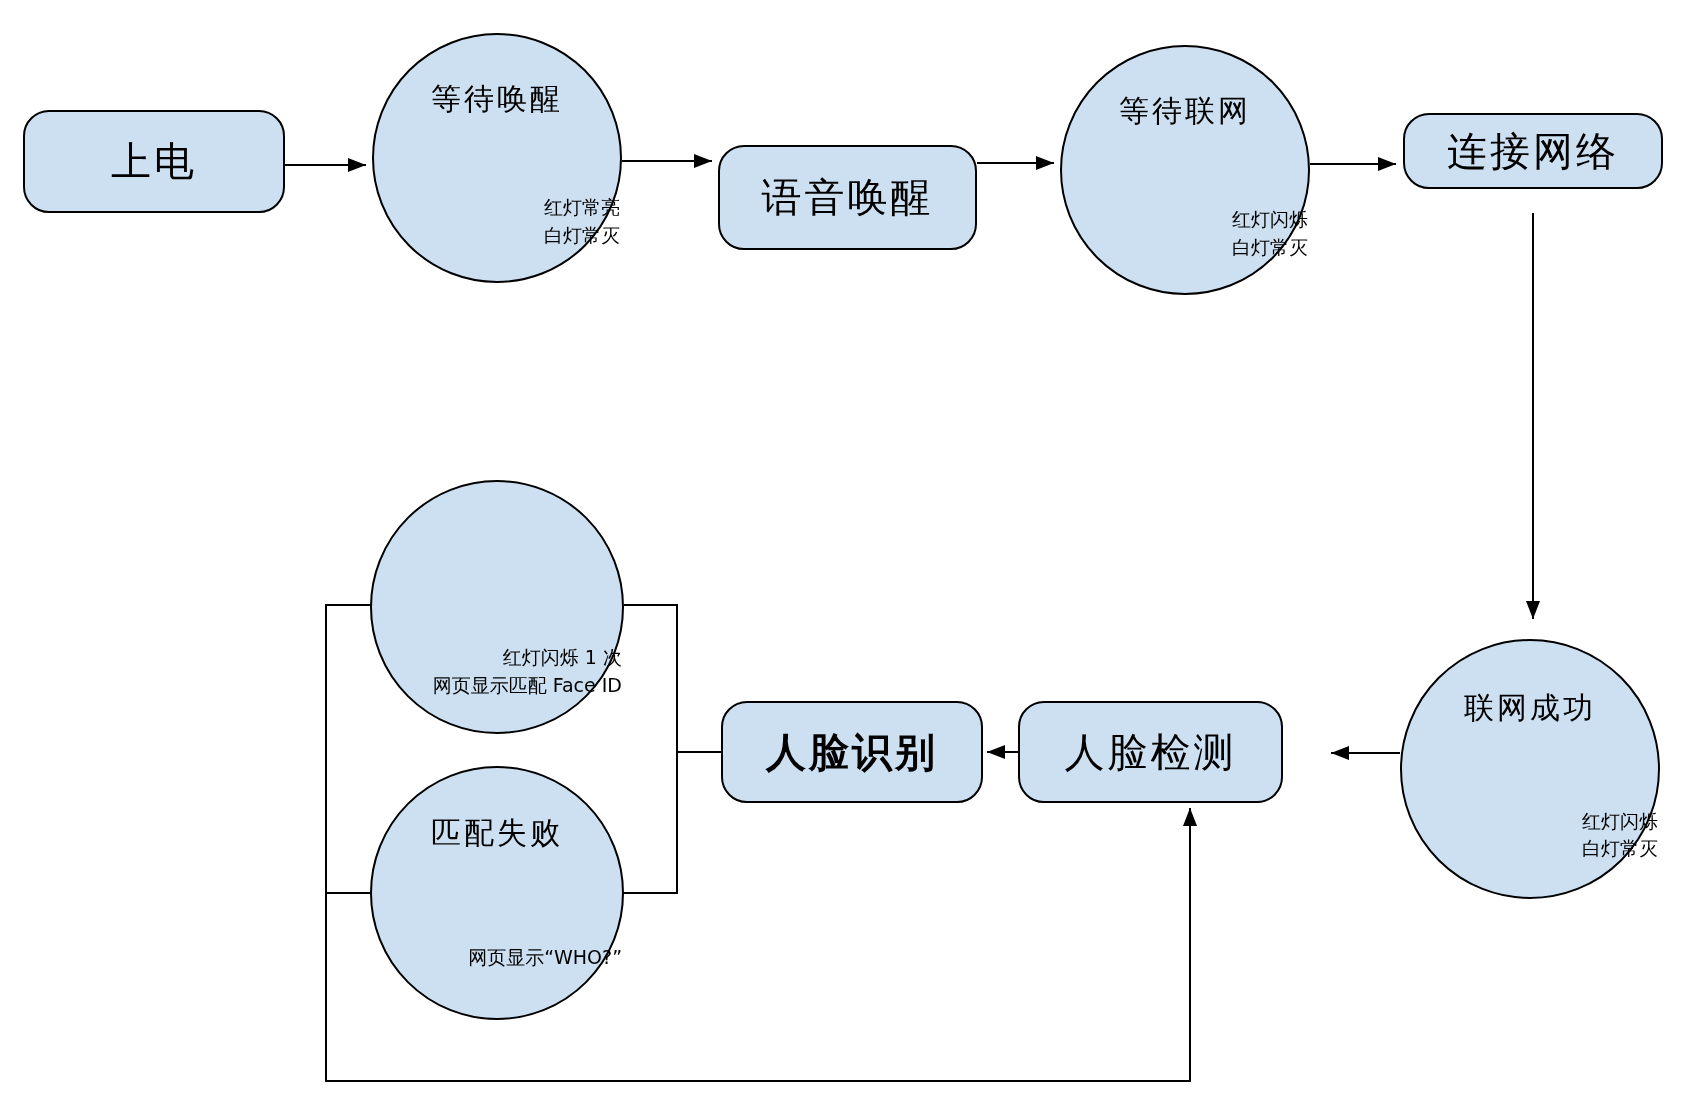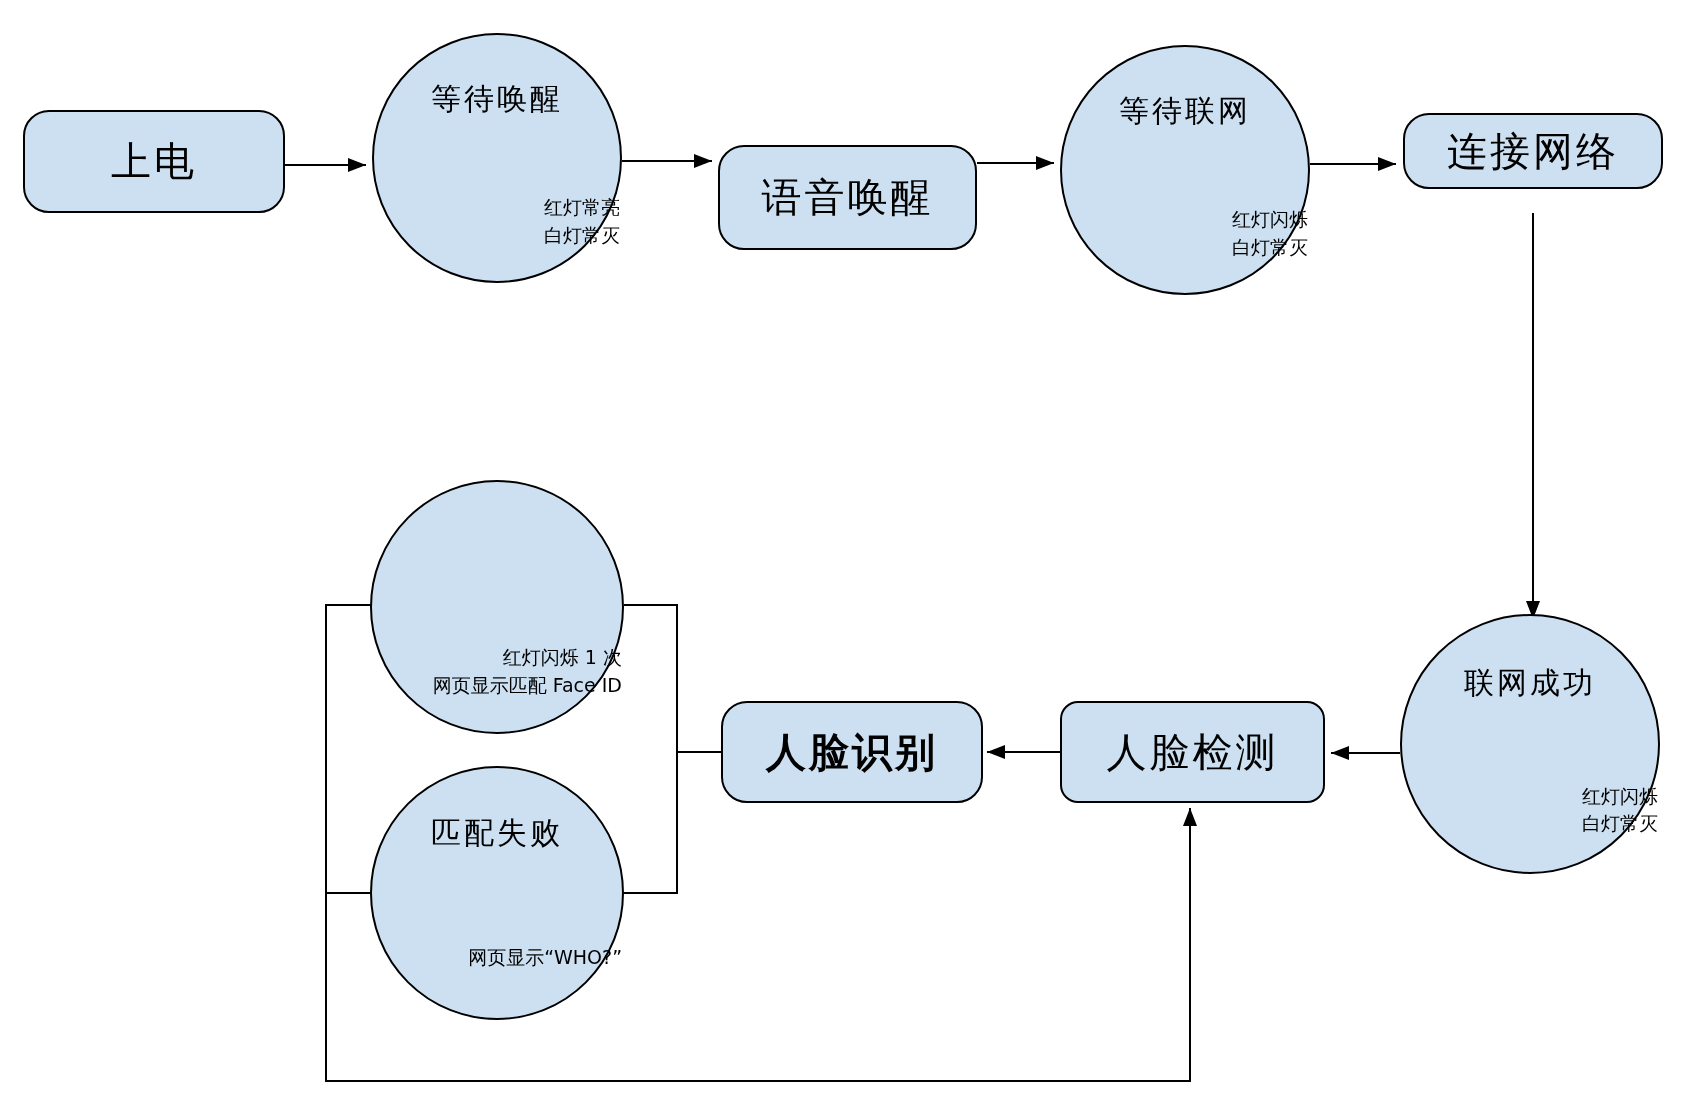--- a/index.html
+++ b/index.html
@@ -93,29 +93,29 @@
     <div class="circle-note">
       <div>红灯闪烁</div>
       <div>白灯常灭</div>
     </div>
   </div>
 
   <div class="node rect" style="left:1403px; top:113px; width:260px; height:76px;">
     <span class="node-label">连接网络</span>
   </div>
 
-  <div class="node circle" style="left:1400px; top:614px; width:260px; height:260px;">
+  <div class="node circle" style="left:1400px; top:639px; width:260px; height:260px;">
     <div class="circle-title">联网成功</div>
     <div class="circle-note">
       <div>红灯闪烁</div>
       <div>白灯常灭</div>
     </div>
   </div>
 
-  <div class="node rect" style="left:1060px; top:701px; width:265px; height:102px;border-radius:18px;">
+  <div class="node rect" style="left:1018px; top:701px; width:265px; height:102px;">
     <span class="node-label">人脸检测</span>
   </div>
 
   <div class="node rect" style="left:721px; top:701px; width:262px; height:102px;font-weight:bold;">
     <span class="node-label">人脸识别</span>
   </div>
 
   <div class="node circle" style="left:370px; top:480px; width:254px; height:254px;">
     <div class="circle-note">
       <div>红灯闪烁 1 次</div>

